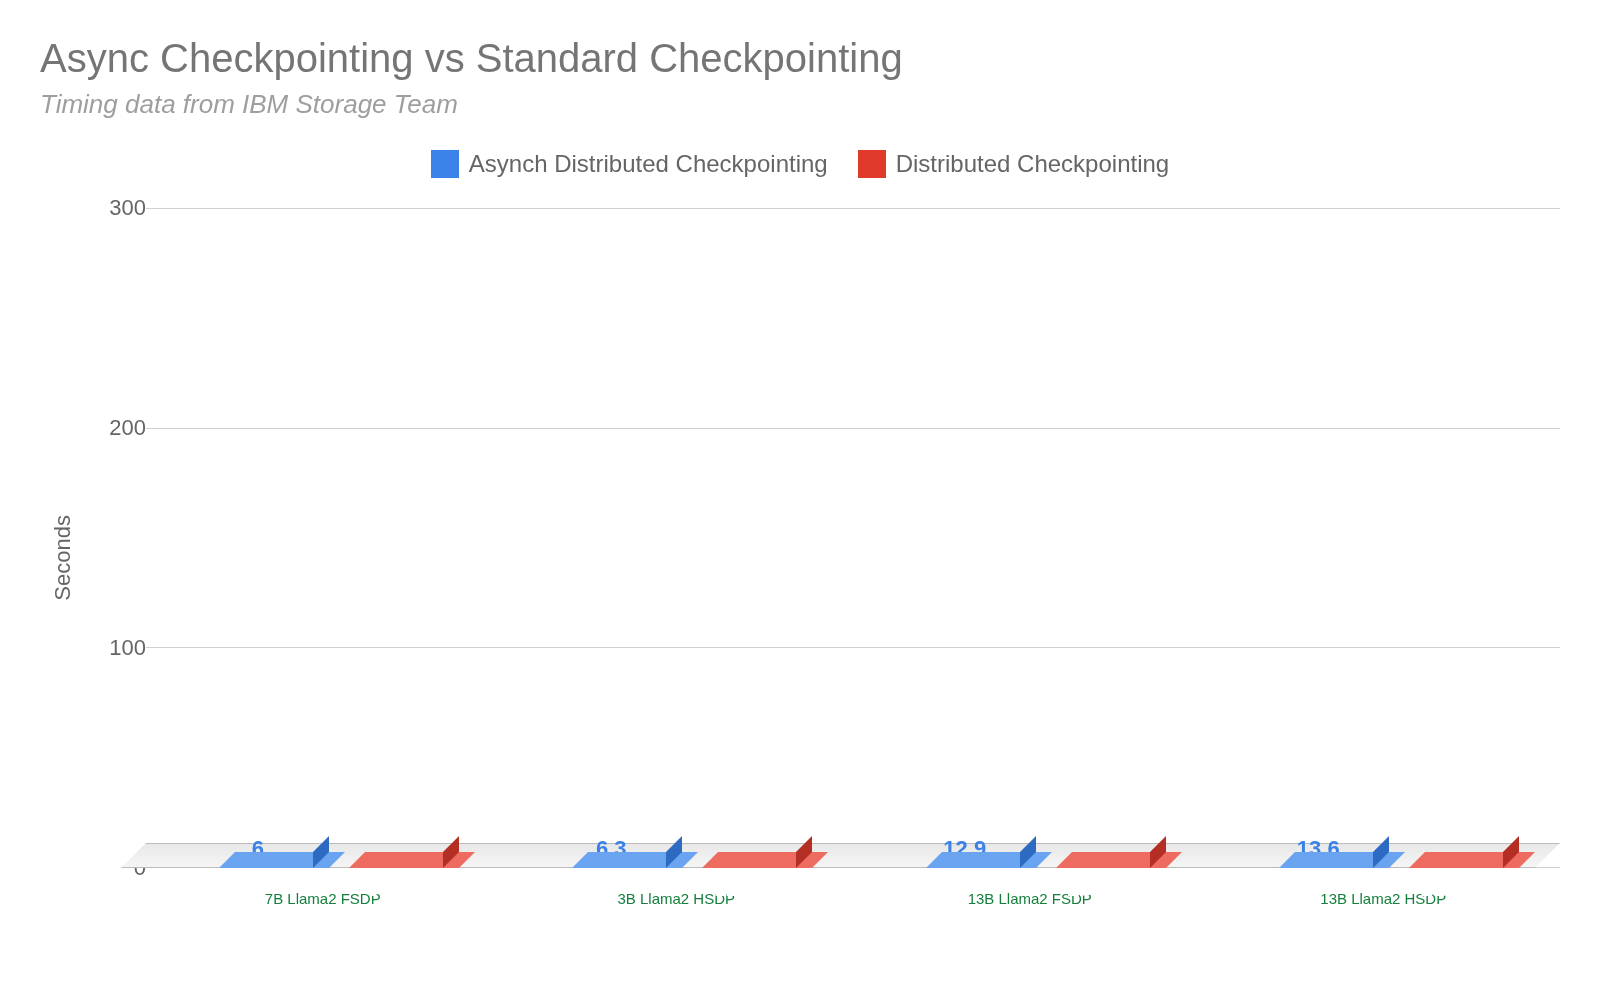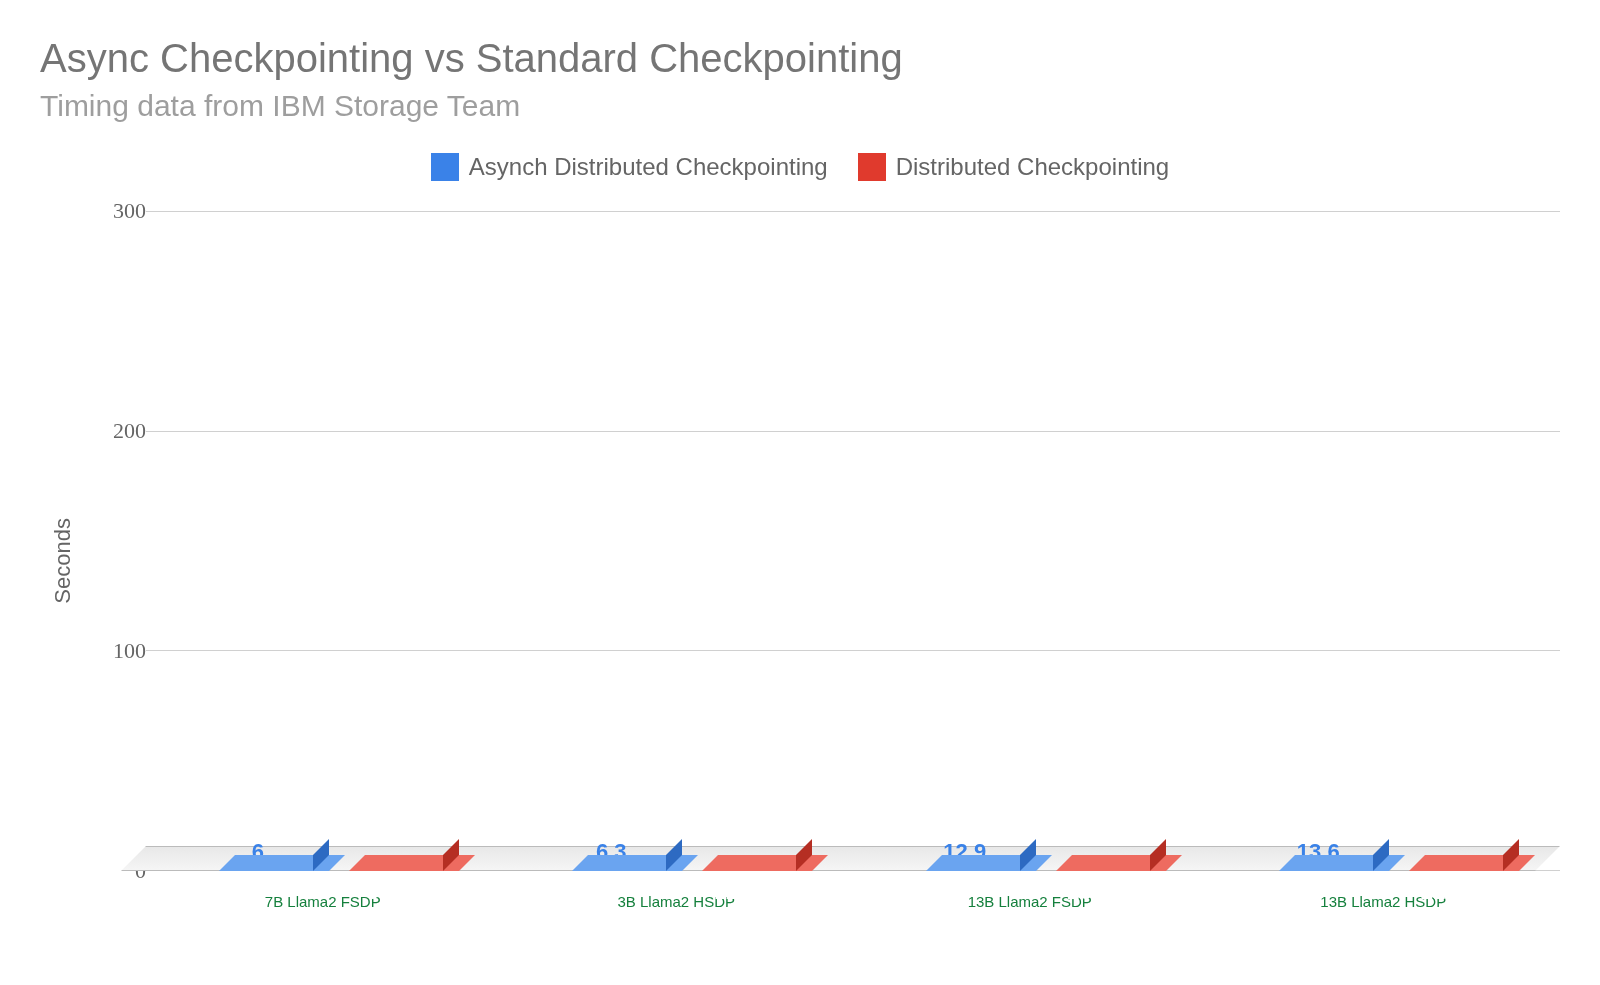--- a/index.html
+++ b/index.html
@@ -11,24 +11,25 @@
       padding: 20px 40px;
     }
     .title {
       font-size: 40px;
       color: #757575;
       font-weight: 400;
       margin-bottom: 8px;
       margin-top: 16px;
     }
     .subtitle {
-      font-size: 30px;
+      font-size: 26px;
       color: #9e9e9e;
       font-weight: 400;
       margin-bottom: 30px;
+      font-style: italic;
     }
     .legend {
       display: flex;
       justify-content: center;
       gap: 30px;
       margin-bottom: 20px;
     }
     .legend-item {
       display: flex;
       align-items: center;
@@ -58,21 +59,20 @@
     .y-axis {
       display: flex;
       flex-direction: column;
       justify-content: space-between;
       padding-bottom: 50px;
       padding-top: 10px;
       font-size: 22px;
       color: #656565;
       text-align: right;
       width: 60px;
-      font-family: Liberation Serif, serif;
     }
     .y-tick {
       height: 0;
       line-height: 0;
       position: relative;
       top: 0;
     }
     .plot-area {
       flex: 1;
       position: relative;

